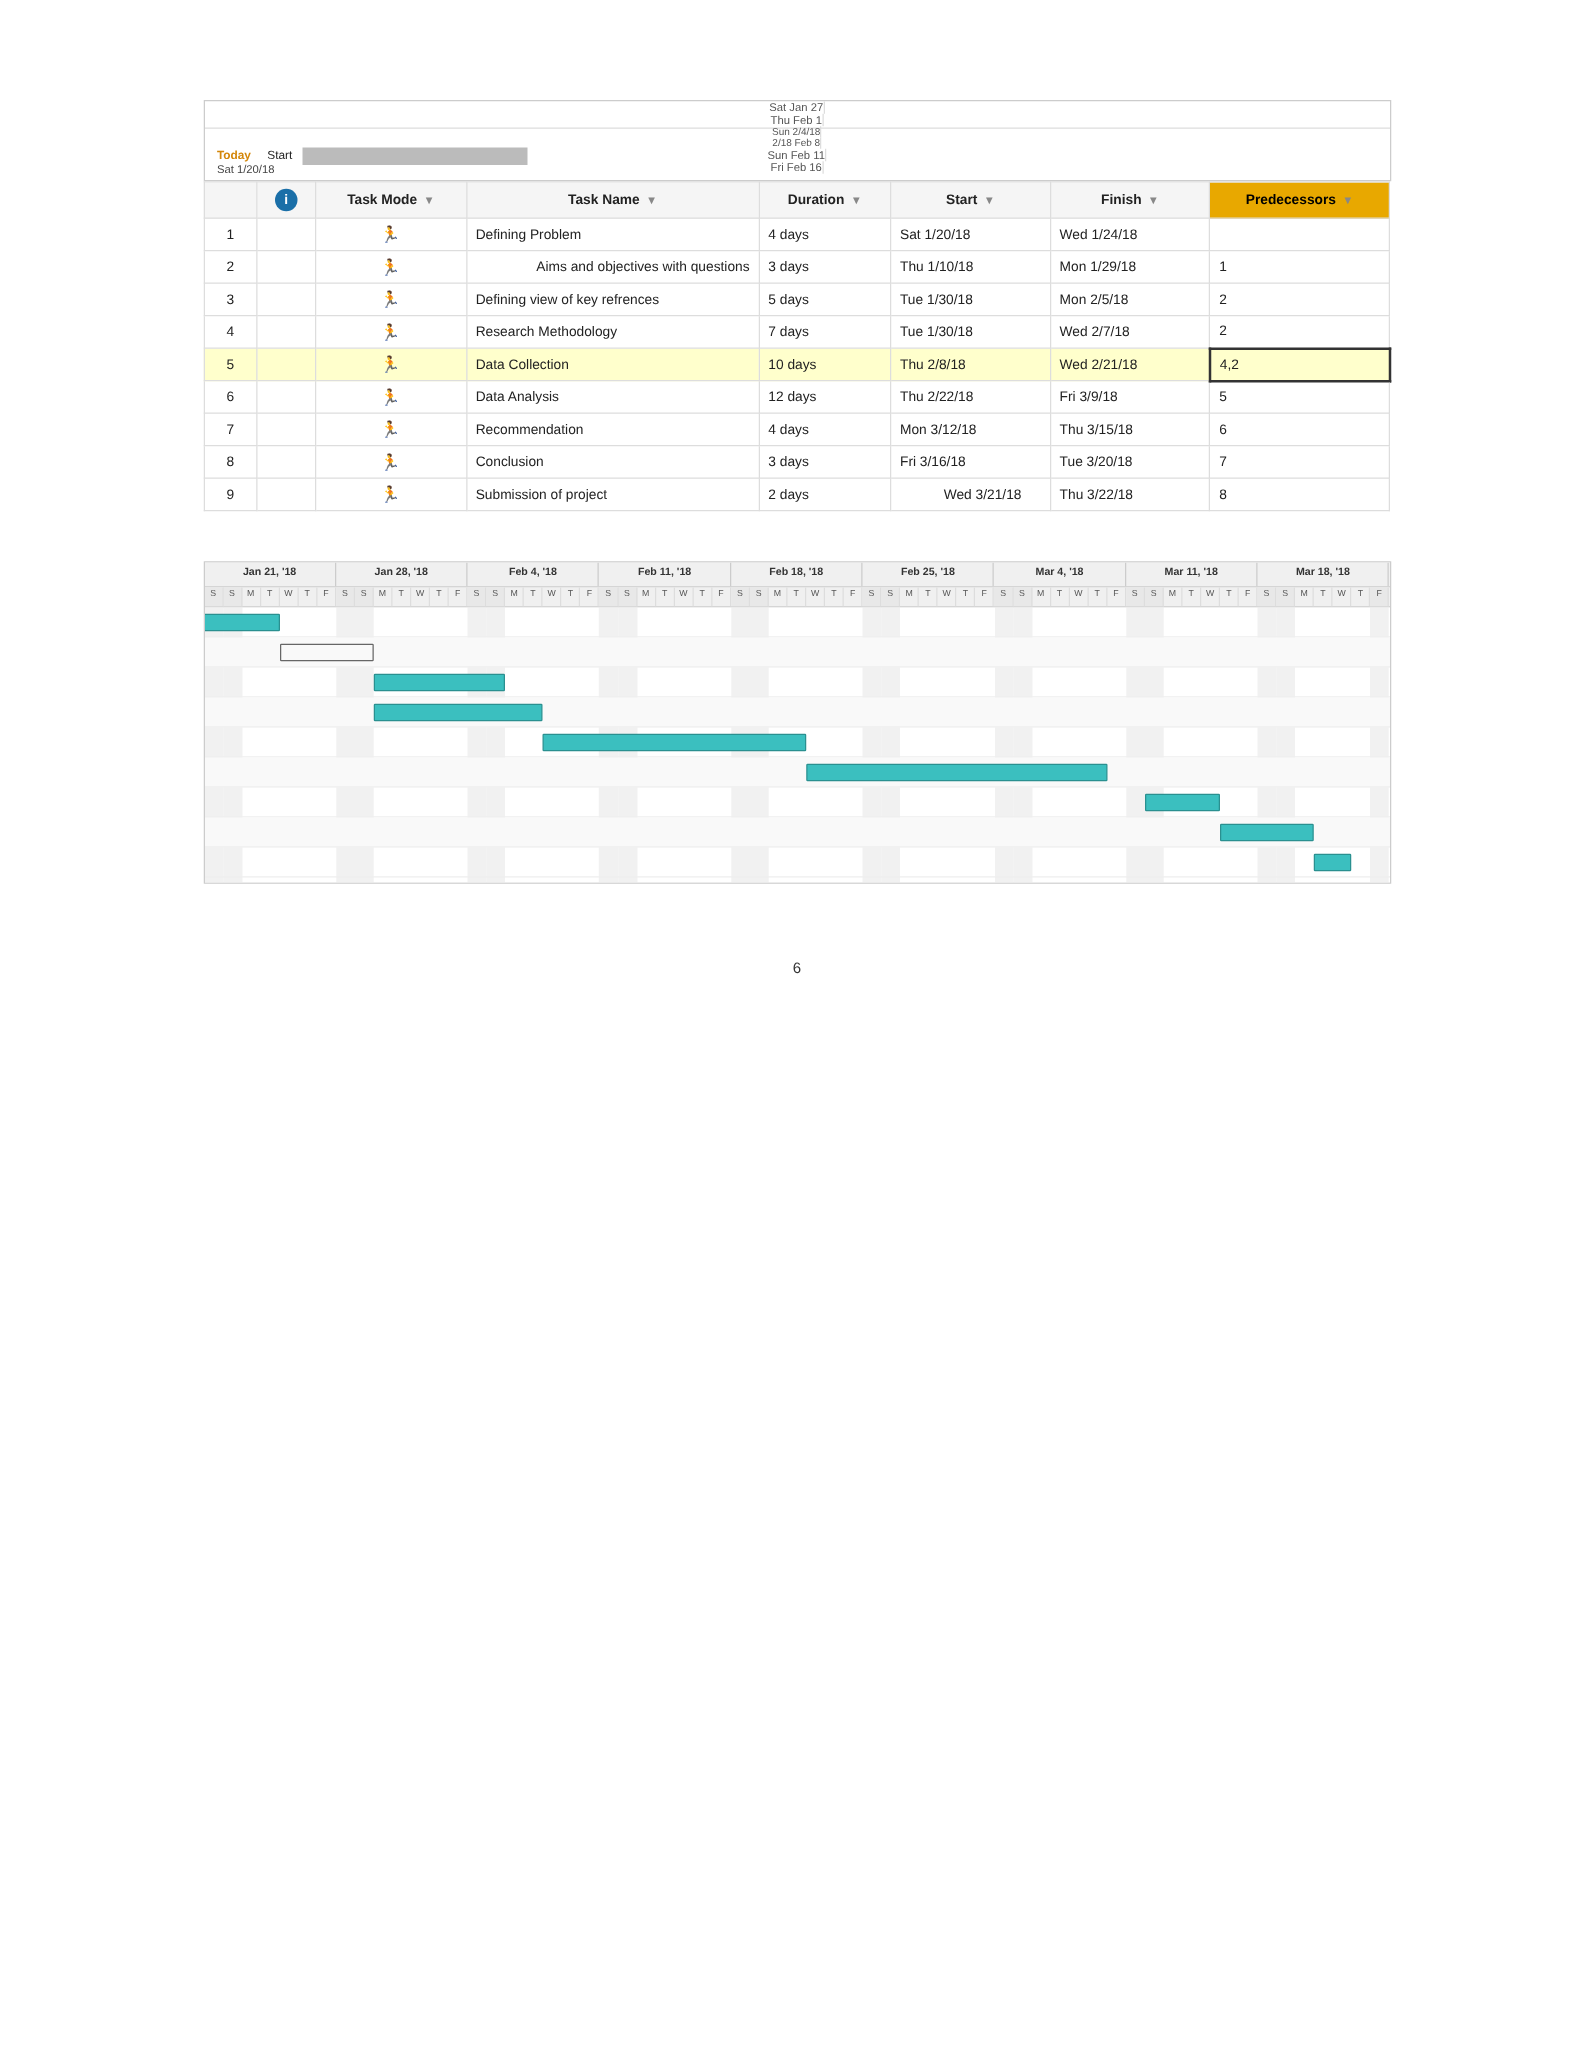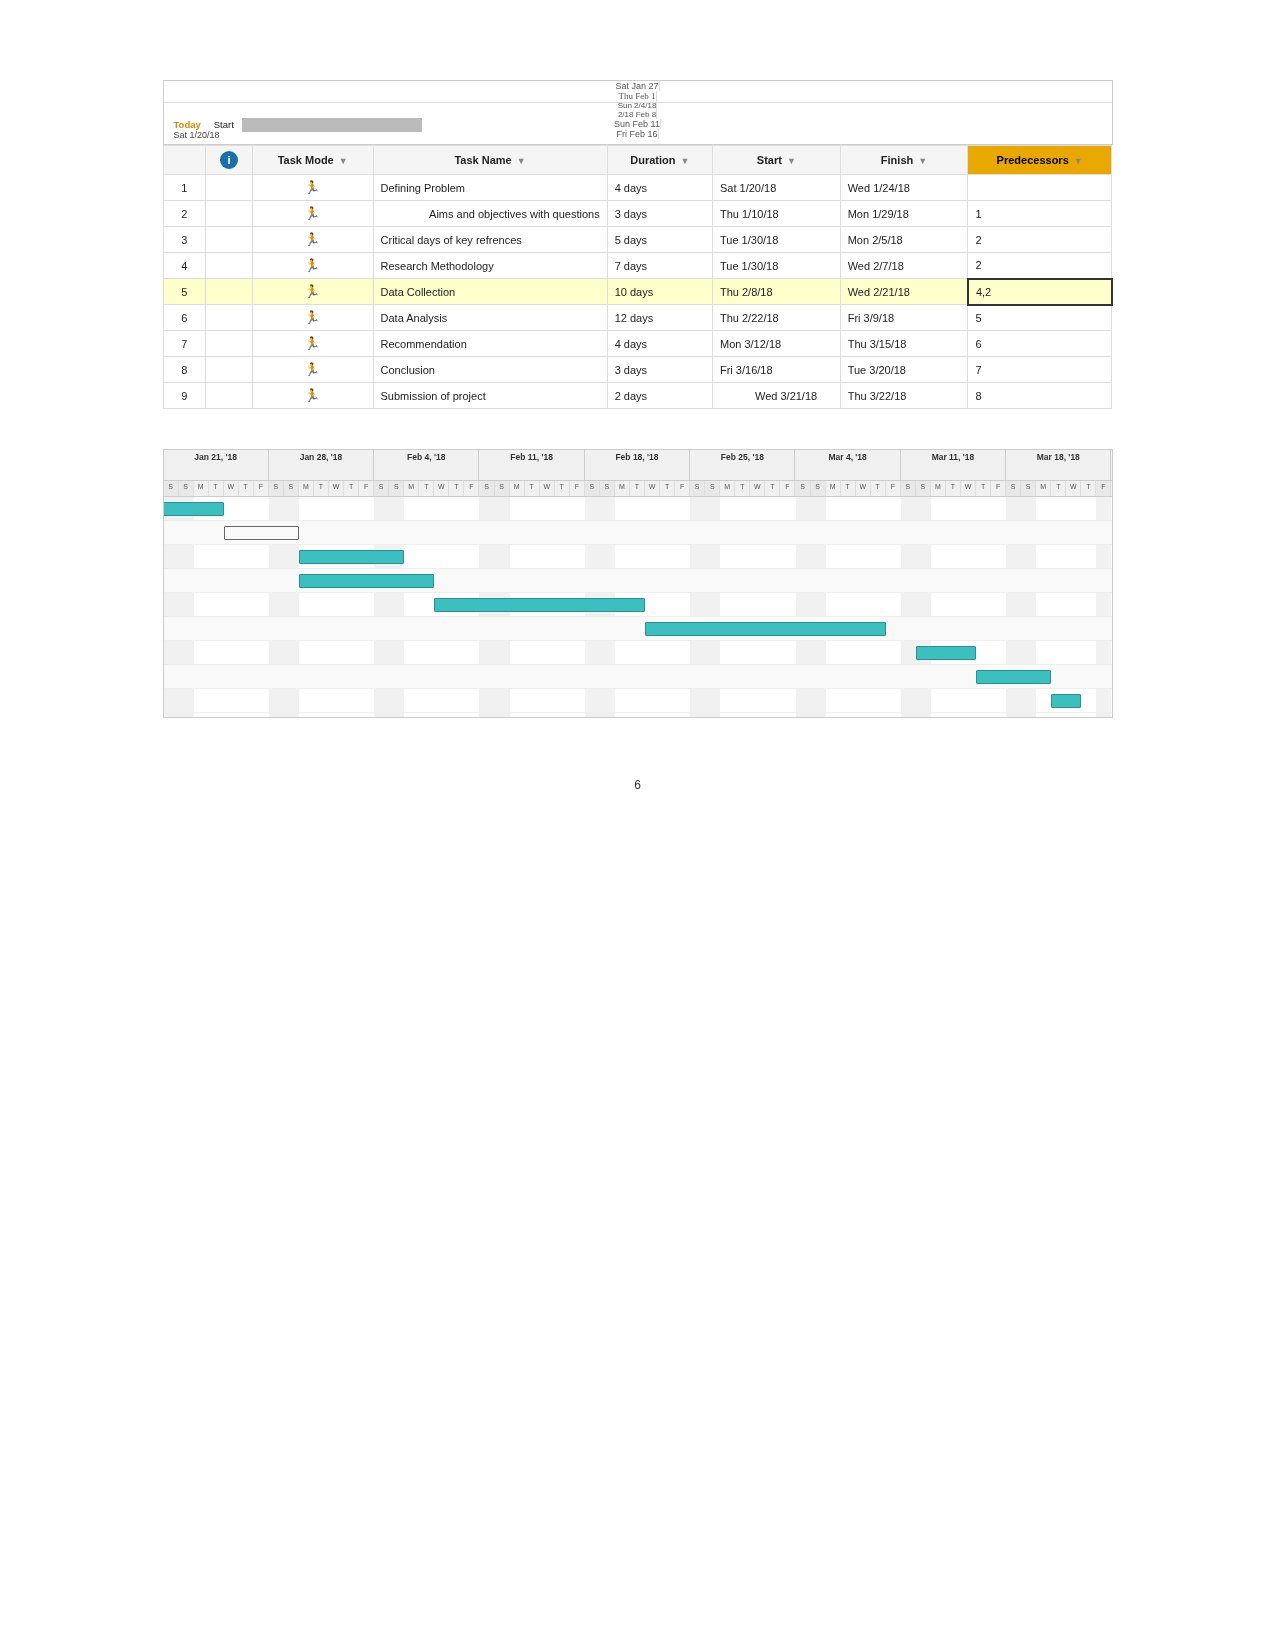--- a/index.html
+++ b/index.html
@@ -90,21 +90,21 @@
       border: 1px solid #ccc;
       background: #fff;
       overflow: hidden;
       width: 100%;
     }
 
     .gantt-date-header {
       display: flex;
       border-bottom: 1px solid #ccc;
       background: #f0f0f0;
-      height: 31px;
+      height: 20px;
       font-size: 8.5px;
     }
 
     .gantt-week-label {
       flex: 1;
       text-align: center;
       border-right: 1px solid #ccc;
       padding: 2px 0;
       font-size: 8.5px;
       font-weight: bold;
@@ -253,21 +253,21 @@
 
 <div class="main-container">
 
   <div class="top-timeline">
     <div class="tl-date-row">
       <div class="tl-date-cell" style="flex:1.2;"></div>
       <div class="tl-date-cell" style="flex:0.8;"></div>
       <div class="tl-date-cell" style="flex:0.6;"></div>
       <div class="tl-date-cell tl-sat-jan" style="flex:0.8;font-size:9px;">Sat Jan 27</div>
       <div class="tl-date-cell" style="flex:0.4;"></div>
-      <div class="tl-date-cell tl-thu-feb" style="flex:0.6;font-size:9px;font-family:Liberation Serif, serif;">Thu Feb 1</div>
+      <div class="tl-date-cell tl-thu-feb" style="flex:0.6;font-size:9px;">Thu Feb 1</div>
       <div class="tl-date-cell" style="flex:0.1; font-size:8px; color:#555;">
           <span>Sun 2/4/18</span>
         </div>
       <div class="tl-date-cell" style="flex:0.5; font-size:8px; color:#555;">
           <span>2/18 Feb 8</span>
         </div>
       <div class="tl-date-cell tl-sun-feb11" style="flex:0.7;font-size:9px;">Sun Feb 11</div>
       <div class="tl-date-cell tl-fri-feb16" style="flex:0.7;font-size:9px;">Fri Feb 16</div>
     </div>
     <div class="tl-bar-row">
@@ -335,21 +335,21 @@
     <td class="col-start" style="font-size:11px;">Thu 1/10/18</td>
     <td class="col-finish" style="font-size:11px;">Mon 1/29/18</td>
     <td class="col-pred " style="font-size:11px;">1</td>
   </tr>
         <tr>
     <td class="col-id" style="text-align:center;font-size:11px;">3</td>
     <td class="col-info"></td>
     <td class="col-mode" style="text-align:center;">
       <span class="task-icon">🏃</span>
     </td>
-    <td class="col-name" style="font-size:11px;">Critical days of key refrences</td>
+    <td class="col-name" style="font-size:11px;">Defining view of key refrences</td>
     <td class="col-dur" style="font-size:11px;">5 days</td>
     <td class="col-start" style="font-size:11px;">Tue 1/30/18</td>
     <td class="col-finish" style="font-size:11px;">Mon 2/5/18</td>
     <td class="col-pred " style="font-size:11px;">2</td>
   </tr>
         <tr>
     <td class="col-id" style="text-align:center;font-size:11px;">4</td>
     <td class="col-info"></td>
     <td class="col-mode" style="text-align:center;">
       <span class="task-icon">🏃</span>

